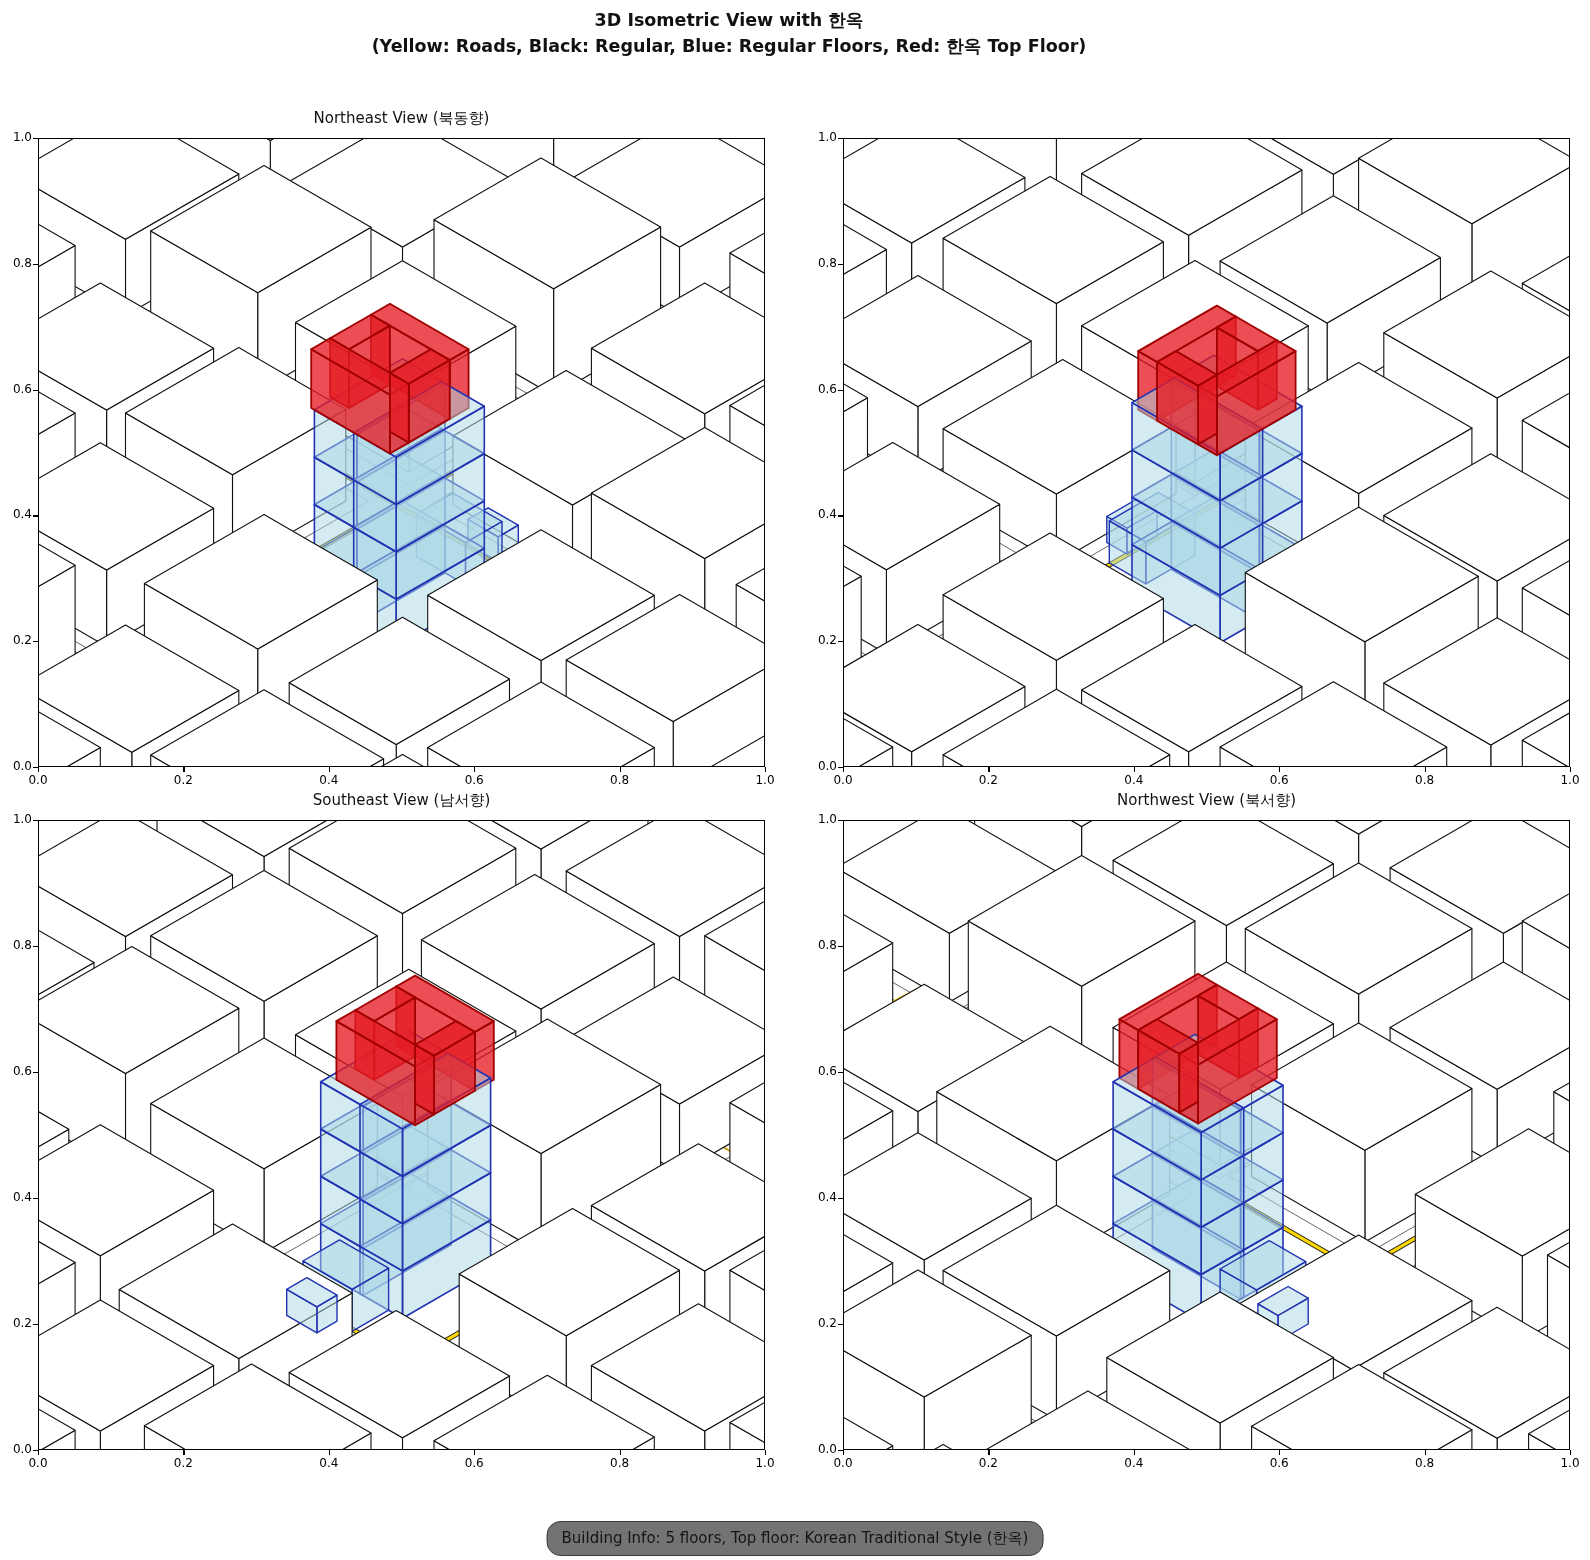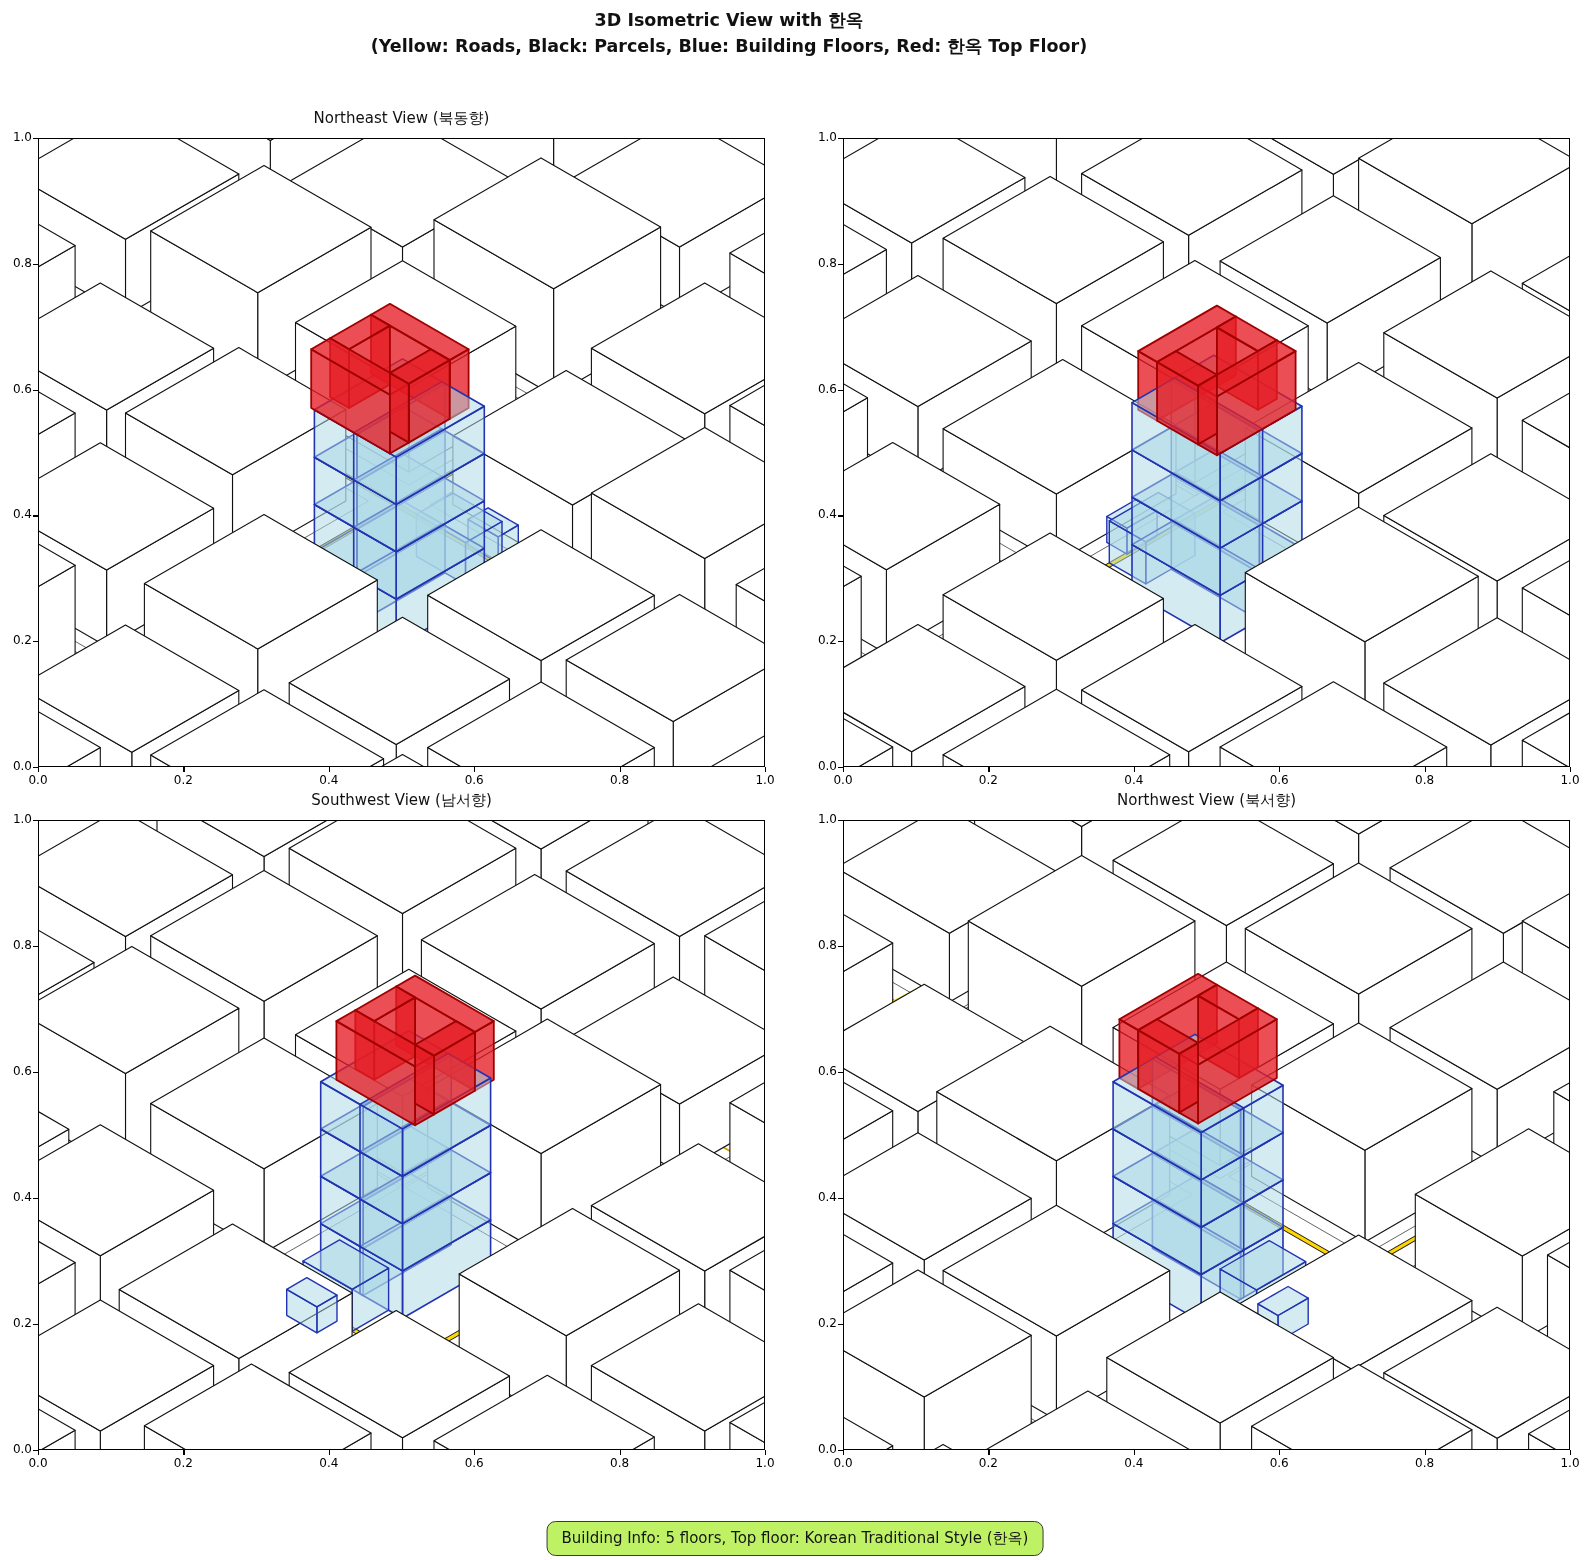--- a/index.html
+++ b/index.html
@@ -23,24 +23,24 @@
   .tick-mark{position:absolute;background:#000;}
   #footer{position:absolute;left:795px;top:1521px;transform:translateX(-50%);
           background:#FBE3B6;border:1.6px solid #3a3a3a;border-radius:9px;
           padding:7px 14px;font-size:15px;color:#151515;white-space:nowrap;}
 </style>
 </head>
 <body>
 <div id="page">
 
 <div class="suptitle" id="sup1">3D Isometric View with 한옥</div>
-<div class="suptitle" id="sup2">(Yellow: Roads, Black: Parcels, Blue: Building Floors, Red: 한옥 Top Floor)</div>
+<div class="suptitle" id="sup2">(Yellow: Roads, Black: Regular, Blue: Regular Floors, Red: 한옥 Top Floor)</div>
 
 <div class="plot-title" id="pt0">Northeast View (북동향)</div>
-<div class="plot-title" id="pt2">Southwest View (남서향)</div>
+<div class="plot-title" id="pt2">Southeast View (남서향)</div>
 <div class="plot-title" id="pt3">Northwest View (북서향)</div>
 
 <div class="axes" id="ax0">
   <svg class="scene" width="727" height="629">
         <polyline points="-99.2,102.1 1097.0,792.8" fill="none" stroke="#1a1a1a" stroke-width="5" stroke-linejoin="round"></polyline>
         <polyline points="819.9,98.5 -376.3,789.1" fill="none" stroke="#1a1a1a" stroke-width="5" stroke-linejoin="round"></polyline>
         <polyline points="-99.2,102.1 1097.0,792.8" fill="none" stroke="#FFD700" stroke-width="3.2" stroke-linejoin="round"></polyline>
         <polyline points="819.9,98.5 -376.3,789.1" fill="none" stroke="#FFD700" stroke-width="3.2" stroke-linejoin="round"></polyline>
         <polyline points="-442.4,300.2 753.8,990.9" fill="none" stroke="#C8A000" stroke-width="1.8" stroke-linejoin="round"></polyline>
         <polyline points="1182.0,307.5 -14.2,998.1" fill="none" stroke="#C8A000" stroke-width="1.8" stroke-linejoin="round"></polyline>
@@ -1022,21 +1022,21 @@
         <polygon points="514.6,695.7 627.9,761.1 514.6,826.6 401.3,761.1" fill="#FFFFFF" stroke="#111111" stroke-width="1.1" stroke-linejoin="round"></polygon>
         <polygon points="350.9,799.3 237.6,864.7 237.6,933.4 350.9,868.0" fill="#FFFFFF" stroke="#111111" stroke-width="1.1" stroke-linejoin="round"></polygon>
         <polygon points="124.3,799.3 237.6,864.7 237.6,933.4 124.3,868.0" fill="#FFFFFF" stroke="#111111" stroke-width="1.1" stroke-linejoin="round"></polygon>
         <polygon points="237.6,733.9 350.9,799.3 237.6,864.7 124.3,799.3" fill="#FFFFFF" stroke="#111111" stroke-width="1.1" stroke-linejoin="round"></polygon>
         <polygon points="489.4,871.6 376.1,937.1 376.1,1013.4 489.4,948.0" fill="#FFFFFF" stroke="#111111" stroke-width="1.1" stroke-linejoin="round"></polygon>
         <polygon points="262.8,871.6 376.1,937.1 376.1,1013.4 262.8,948.0" fill="#FFFFFF" stroke="#111111" stroke-width="1.1" stroke-linejoin="round"></polygon>
         <polygon points="376.1,806.2 489.4,871.6 376.1,937.1 262.8,871.6" fill="#FFFFFF" stroke="#111111" stroke-width="1.1" stroke-linejoin="round"></polygon>
       </svg>
 </div>
 
-<div id="footer" style="background: #bef264; border-color: rgb(58, 58, 58);">Building Info: 5 floors, Top floor: Korean Traditional Style (한옥)</div>
+<div id="footer" style="background: #737373; border-color: rgb(58, 58, 58); border-radius: 14px;">Building Info: 5 floors, Top floor: Korean Traditional Style (한옥)</div>
 
 <div class="tick-label xlab" style="left: 38px; top: 773px;">0.0</div>
     <div class="tick-mark" style="left: 38px; top: 767px; width: 1.3px; height: 5px;"></div>
     <div class="tick-label ylab" style="left: -2px; top: 767px;">0.0</div>
     <div class="tick-mark" style="left: 33px; top: 767px; width: 5px; height: 1.3px;"></div>
     <div class="tick-label xlab" style="left: 183.4px; top: 773px;">0.2</div>
     <div class="tick-mark" style="left: 183.4px; top: 767px; width: 1.3px; height: 5px;"></div>
     <div class="tick-label ylab" style="left: -2px; top: 641.2px;">0.2</div>
     <div class="tick-mark" style="left: 33px; top: 641.2px; width: 5px; height: 1.3px;"></div>
     <div class="tick-label xlab" style="left: 328.8px; top: 773px;">0.4</div>

